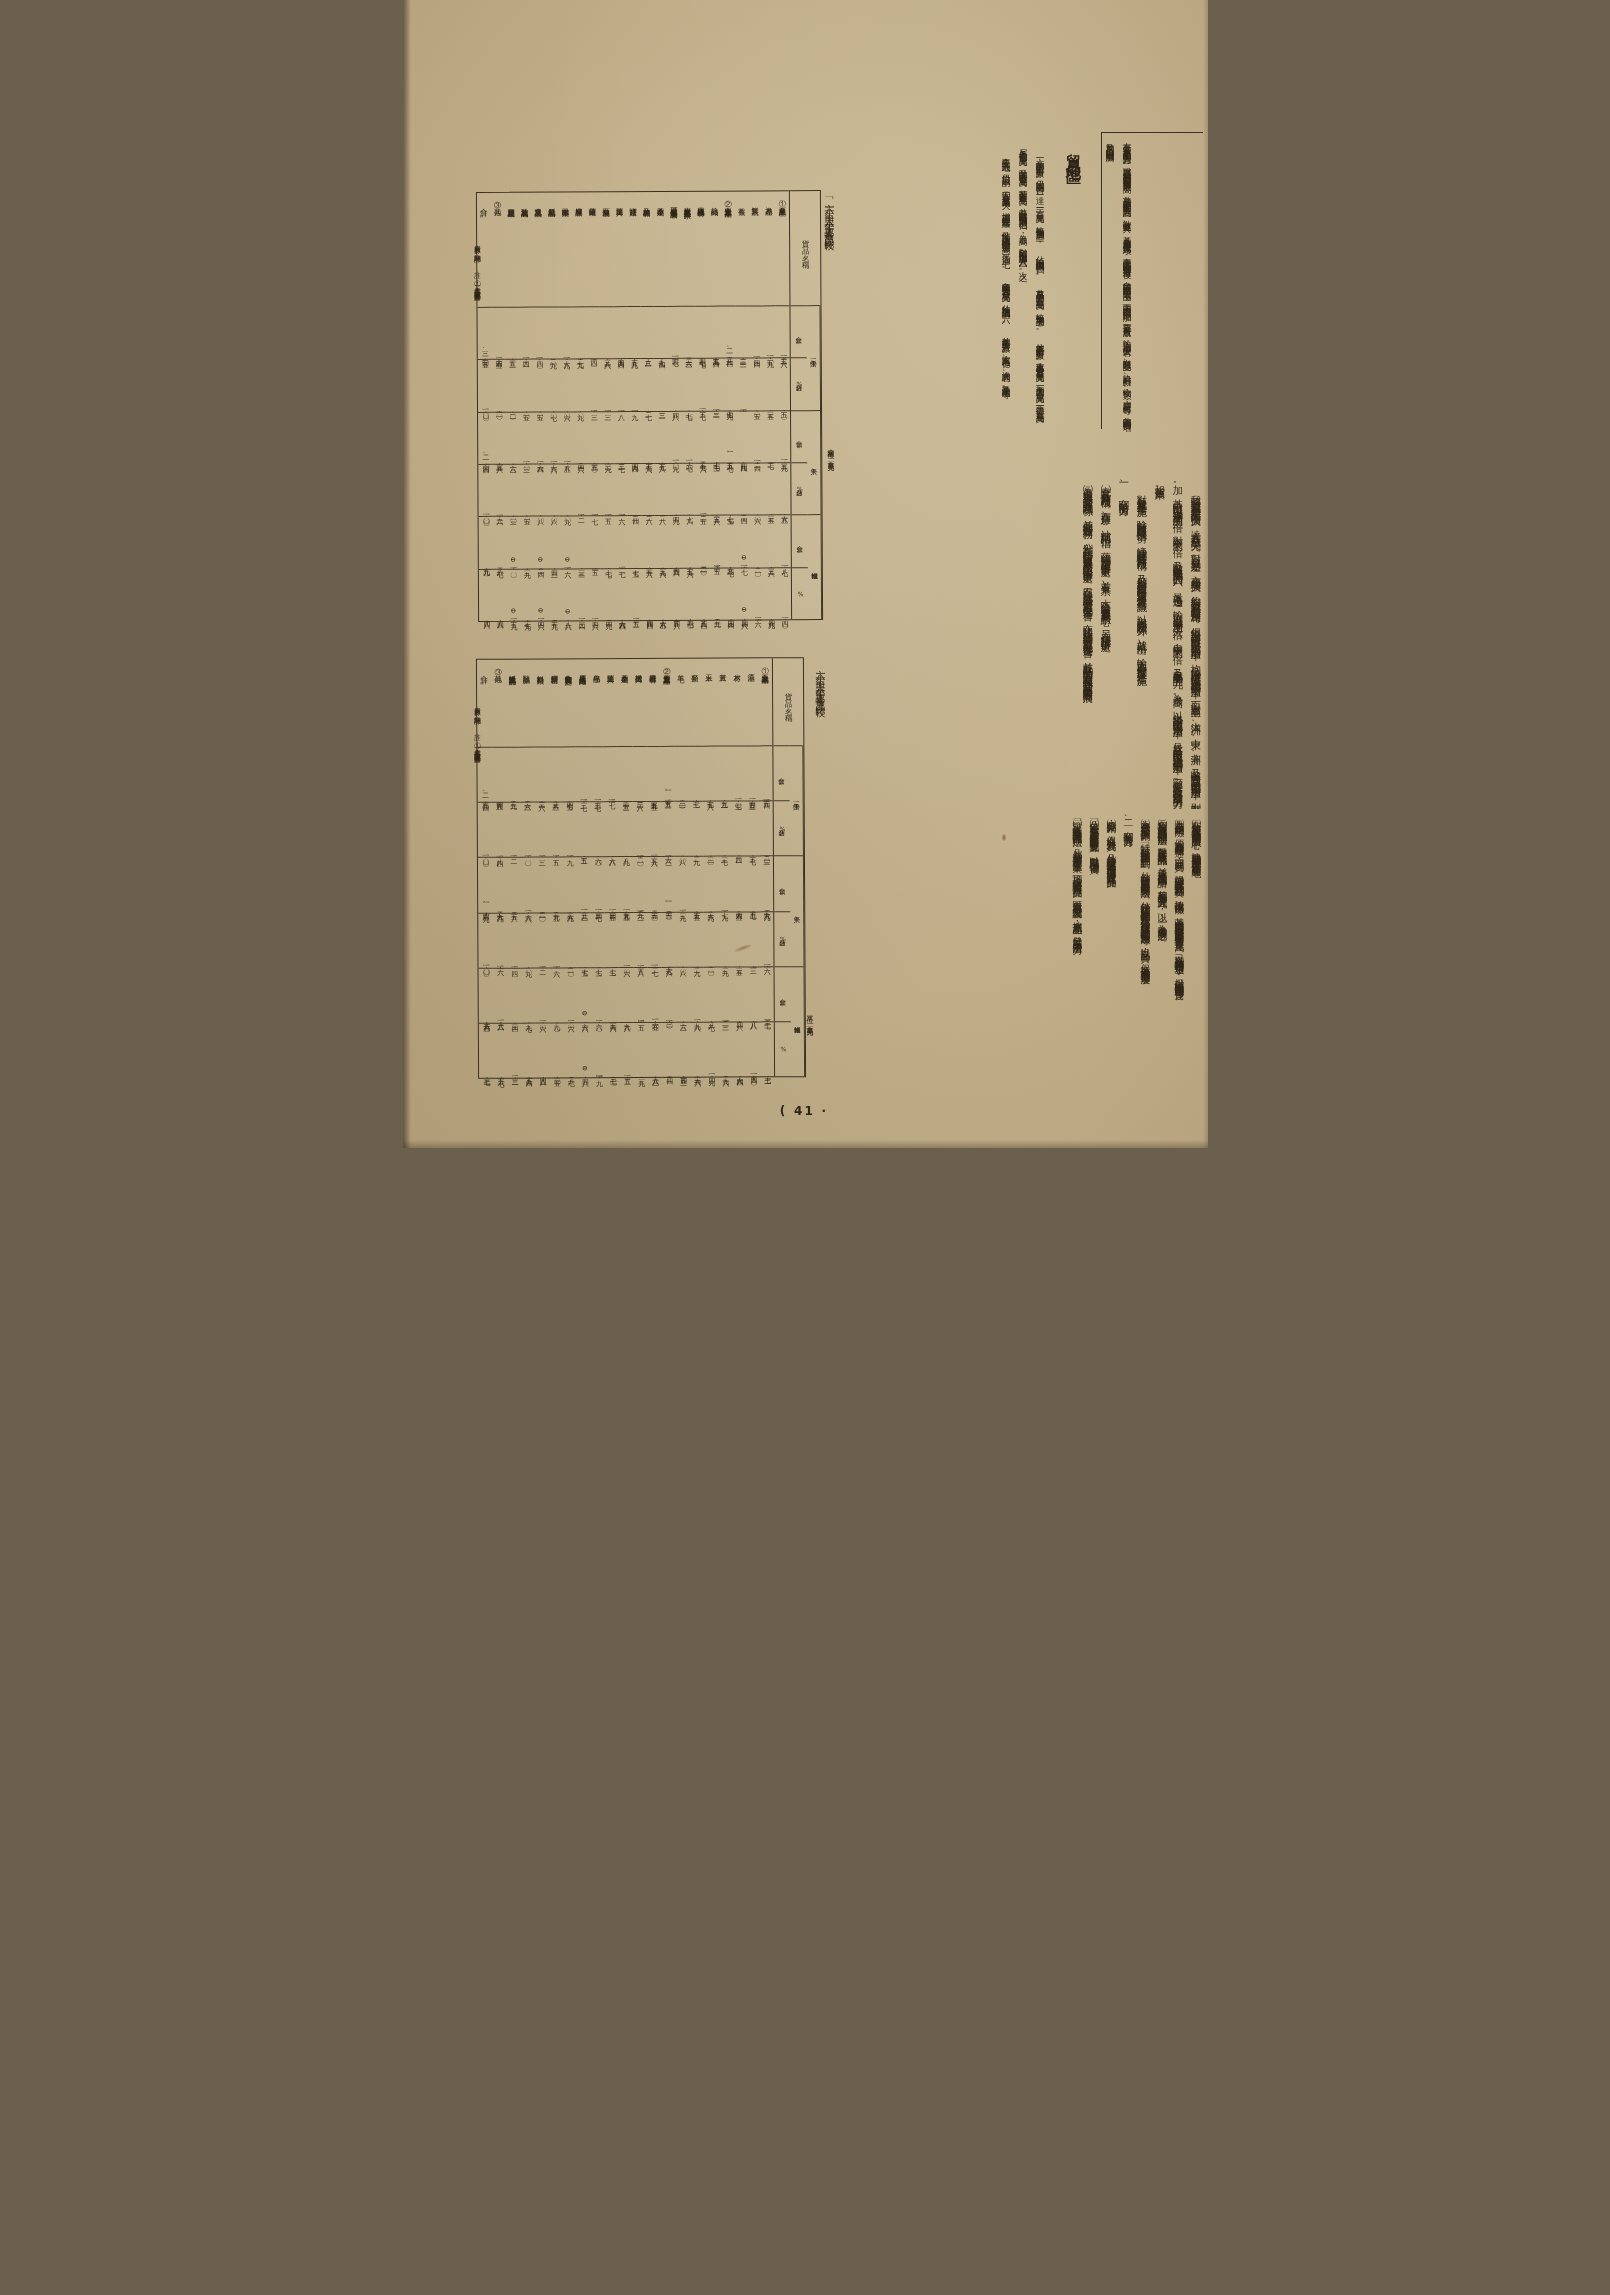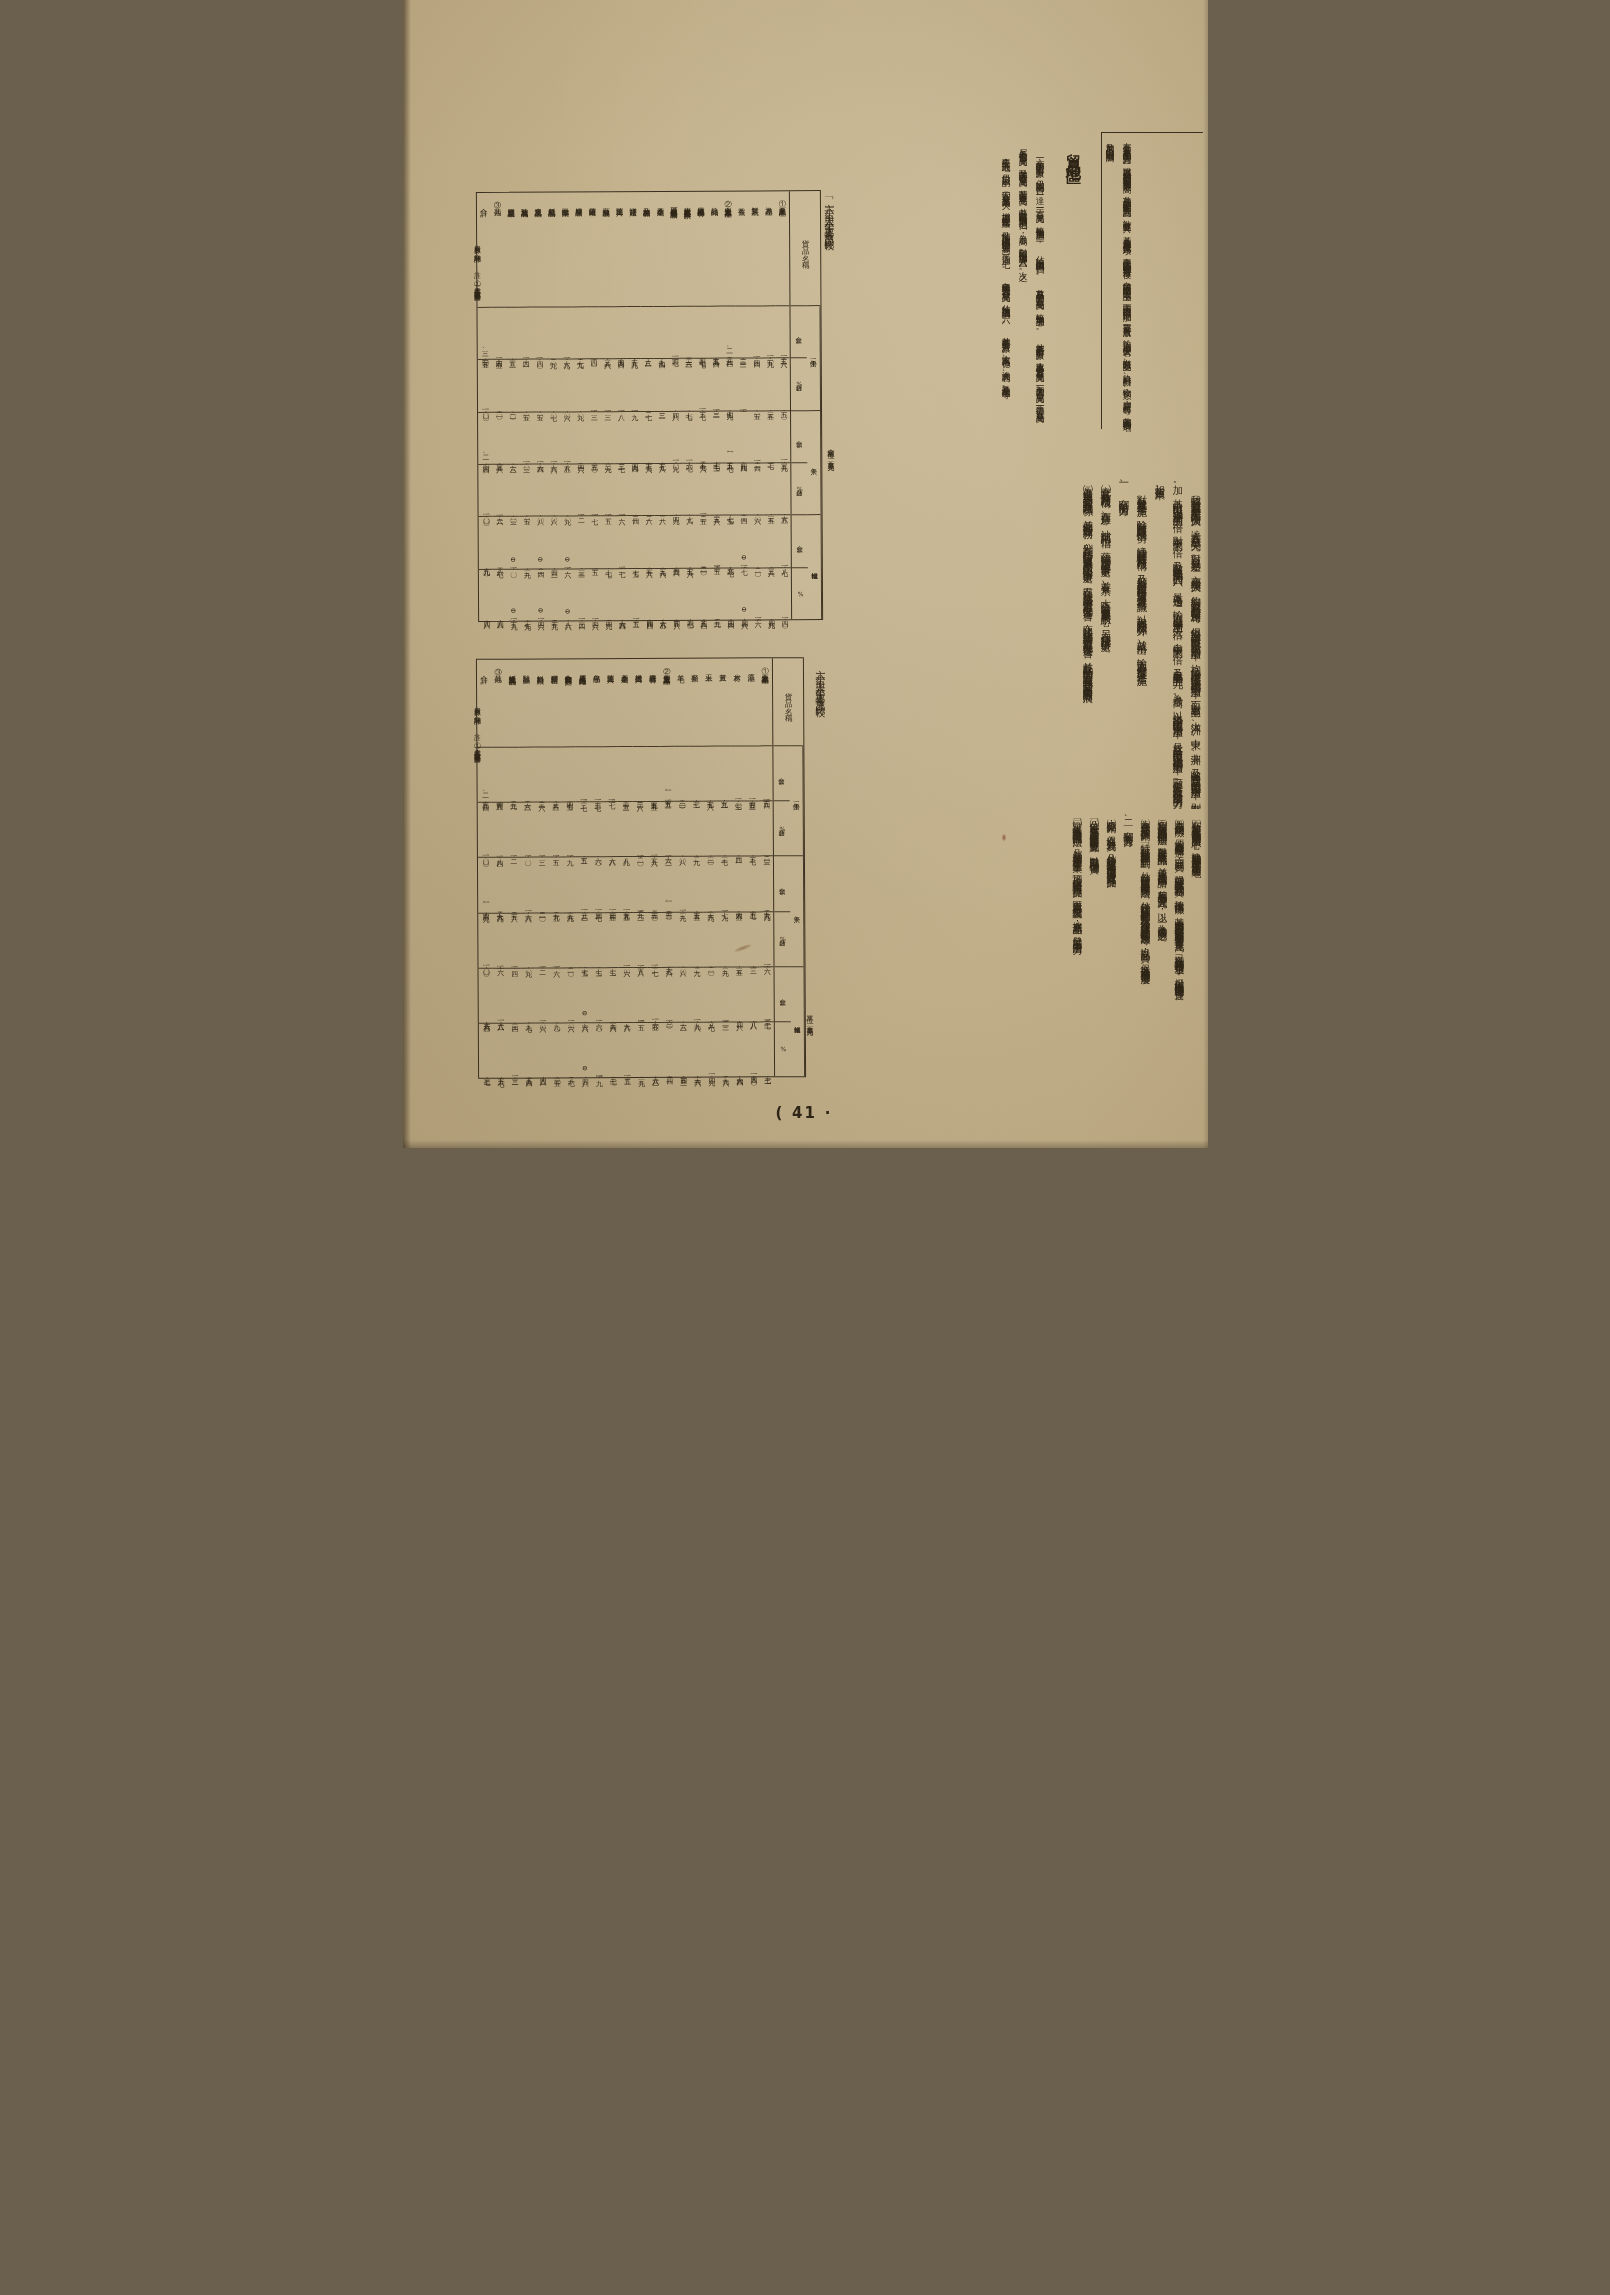--- a/index.html
+++ b/index.html
@@ -71,21 +71,21 @@
   .t2-title{left:411px;top:662px;height:380px;}
   .t-unit{font-size:7px;letter-spacing:1.1px;}
   .t1-unit{left:423px;top:443px;}
   .t2-unit{left:402px;top:1010px;}
   .t-notes{width:26px;font-size:6.5px;letter-spacing:0.5px;}
   .t-notes p{margin:0 0 0 3.3px;display:inline-block;line-height:11px;}
   .t1-notes{left:54px;top:240px;height:358px;}
   .t2-notes{left:54px;top:702px;height:358px;}
 
   .pageno{left:331px;top:1104px;width:141px;text-align:center;
-    font-family:"DejaVu Sans",sans-serif;font-size:15px;font-weight:bold;letter-spacing:2.2px;}
+    font-family:"DejaVu Sans",sans-serif;font-size:12px;font-weight:bold;letter-spacing:2.2px;}
 </style>
 </head>
 <body>
 
 <div class="page">
   <div class="edge-l"></div>
   <div class="edge-b"></div>
   <div class="edge-r"></div>
   <div class="speck1"></div>
   <div class="speck2"></div>

